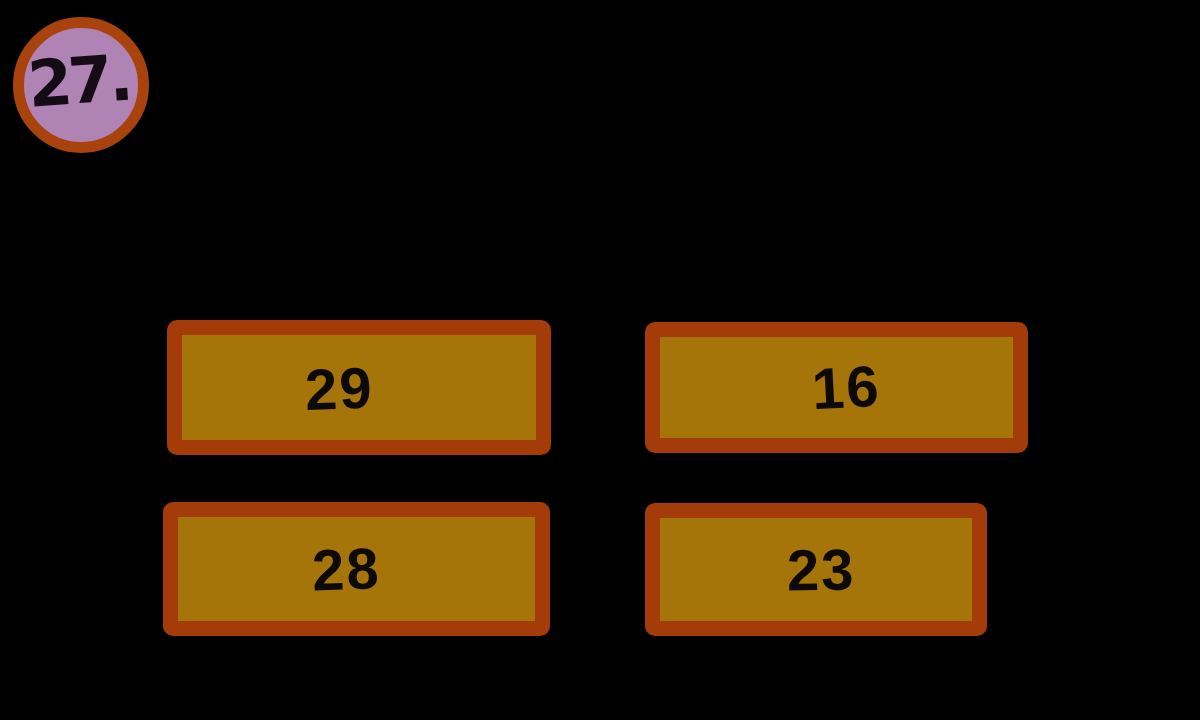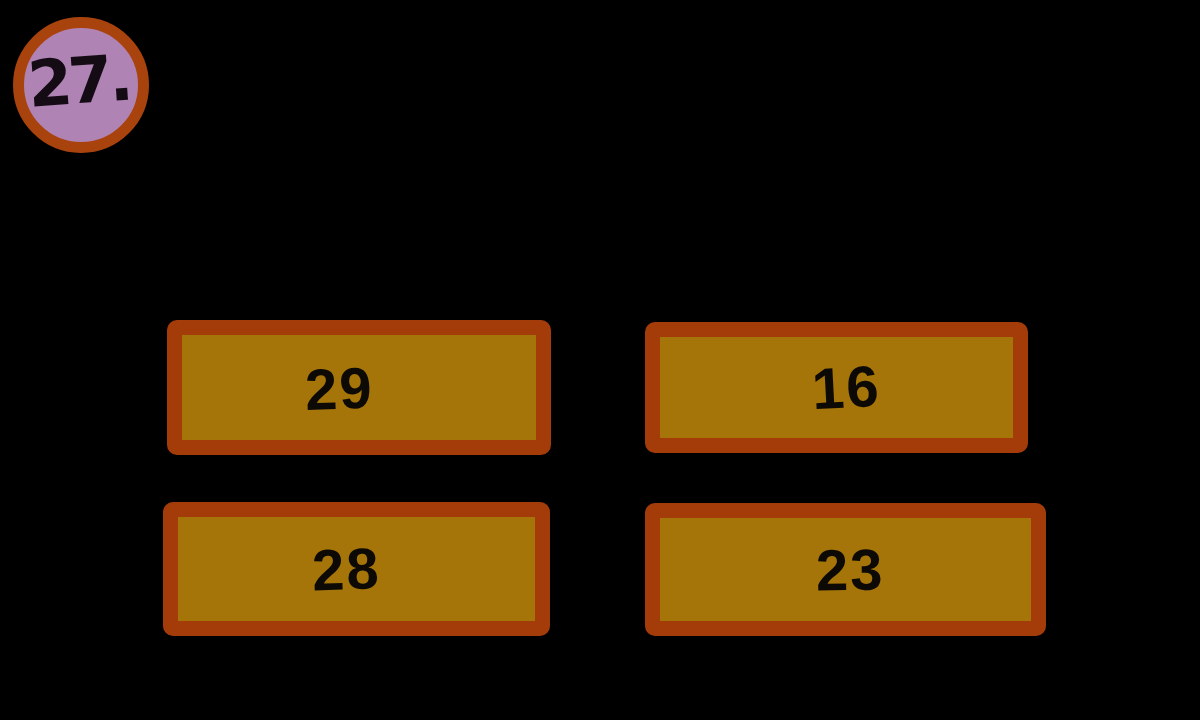--- a/index.html
+++ b/index.html
@@ -56,21 +56,21 @@
     color: var(--answer_text, #0d0a05);
     font-size: 58px;
     font-weight: 700;
     line-height: 1;
     transform: rotate(-2deg);
     letter-spacing: 2px;
   }
   .answer.pos-1 { left: 167px; top: 320px; width: 384px; height: 135px; }
   .answer.pos-2 { left: 645px; top: 322px; width: 383px; height: 131px; }
   .answer.pos-3 { left: 163px; top: 502px; width: 387px; height: 134px; }
-  .answer.pos-4 { left: 645px; top: 503px; width: 401px; height: 133px; text-align: right; }
+  .answer.pos-4 { left: 645px; top: 503px; width: 342px; height: 133px; text-align: right; }
   .answer.pos-1 span { transform: rotate(-2deg) translateX(-20px); }
   .answer.pos-2 span { transform: rotate(-3deg) translateX(10px); }
   .answer.pos-3 span { transform: rotate(-2deg) translateX(-10px); }
   .answer.pos-4 span { transform: rotate(-1deg) translateX(5px); }
 </style>
 </head>
 <body>
 
 <div class="stage">
 

